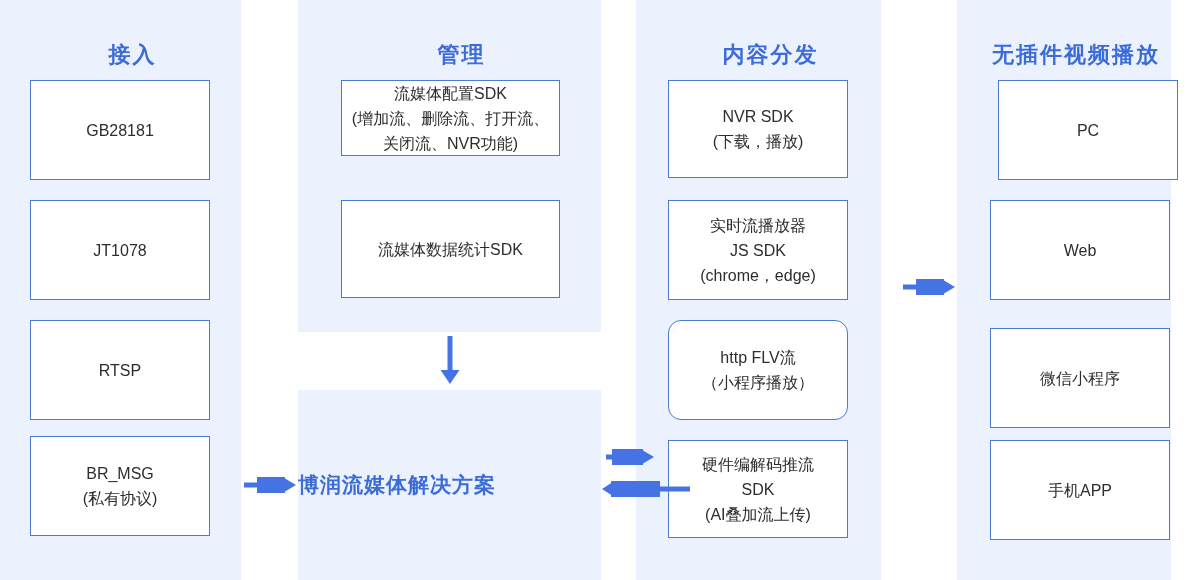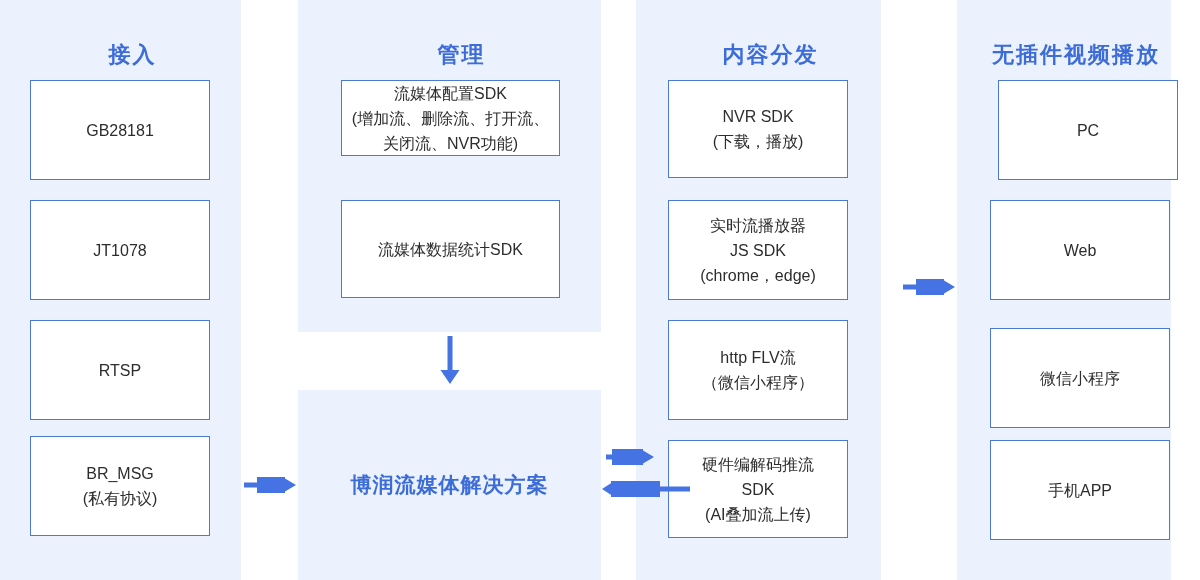--- a/index.html
+++ b/index.html
@@ -49,21 +49,21 @@
     align-items:center;
     text-align:center;
     color:var(--box-text);
     font-size:16px;
     line-height:25px;
   }
   .box .ln{display:block;white-space:nowrap;}
   .solution-panel{
     display:flex;
     align-items:center;
-    justify-content:center;
+    justify-content:flex-start;
   }
   .solution-title{
     font-size:21px;
     font-weight:bold;
     color:var(--title-text);
     letter-spacing:1px;
     text-align:center;
   }
   .arrow{
     position:absolute;
@@ -114,23 +114,23 @@
     <h2 class="ptitle">内容分发</h2>
     <div class="box" style="left:32px;top:200px;width:180px;height:100px;">
       <span class="ln">实时流播放器</span>
       <span class="ln">JS SDK</span>
       <span class="ln">(chrome，edge)</span>
     </div>
     <div class="box" style="left:32px;top:80px;width:180px;height:98px;">
       <span class="ln">NVR SDK</span>
       <span class="ln">(下载，播放)</span>
     </div>
-    <div class="box" style="left:32px;top:320px;width:180px;height:100px;">
+    <div class="box" style="left:32px;top:320px;width:180px;height:100px;border-radius:13px;">
       <span class="ln">http FLV流</span>
-      <span class="ln">（微信小程序）</span>
+      <span class="ln">（小程序播放）</span>
     </div>
     <div class="box" style="left:32px;top:440px;width:180px;height:98px;">
       <span class="ln">硬件编解码推流</span>
       <span class="ln">SDK</span>
       <span class="ln">(AI叠加流上传)</span>
     </div>
   </section>
 
   <section class="panel" style="left:957px;top:0;width:214px;height:580px;">
     <h2 class="ptitle">无插件视频播放</h2>

